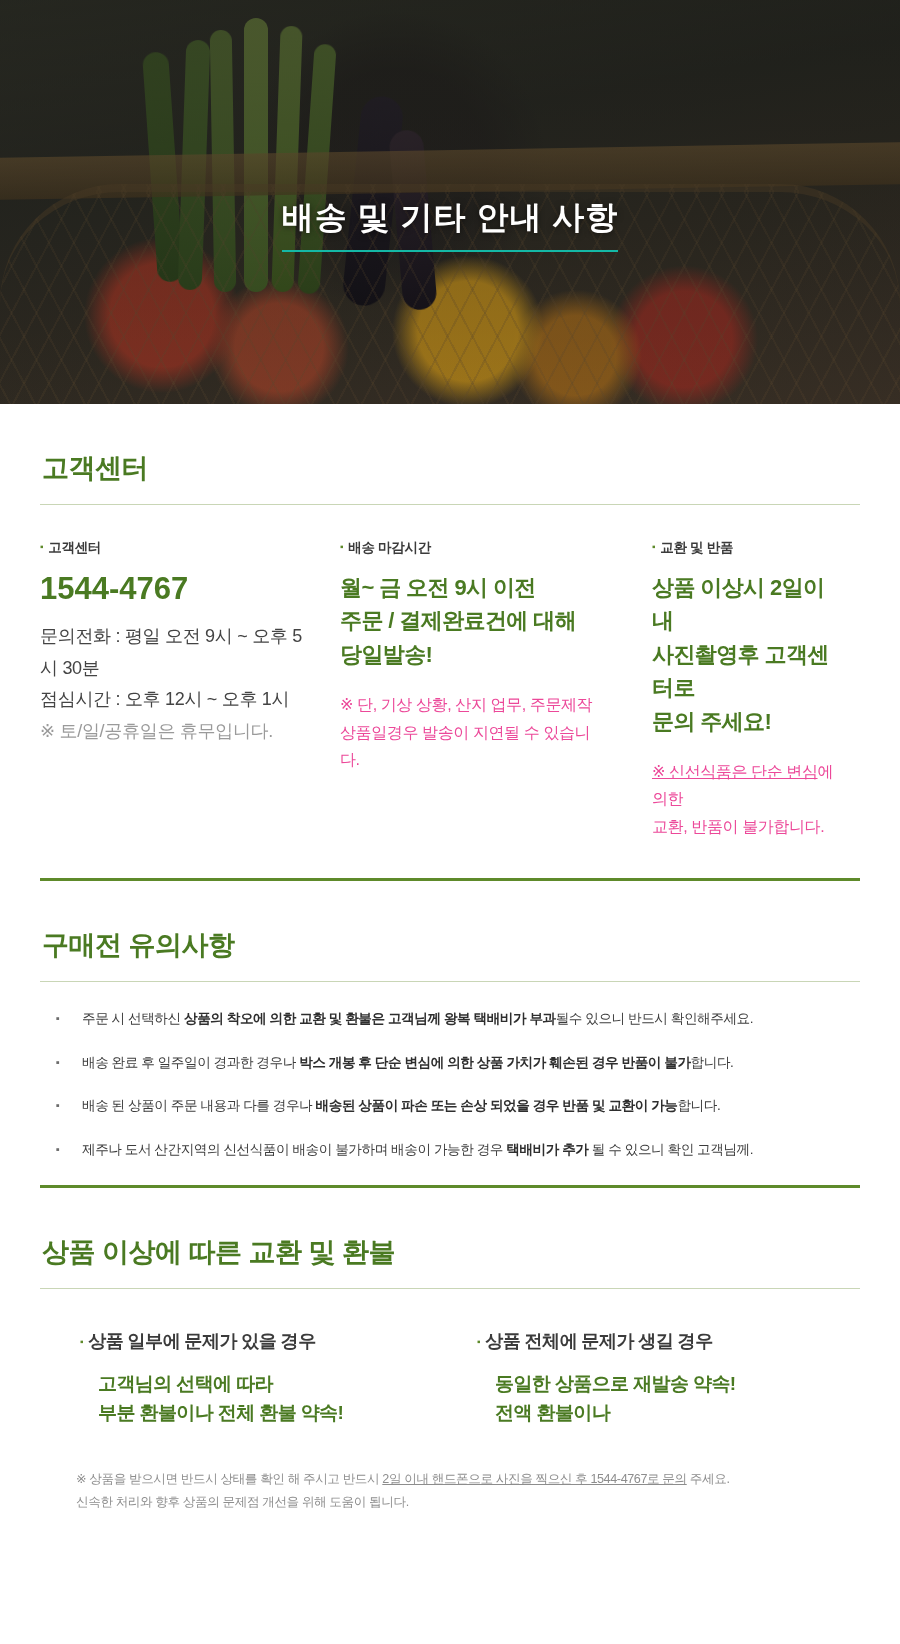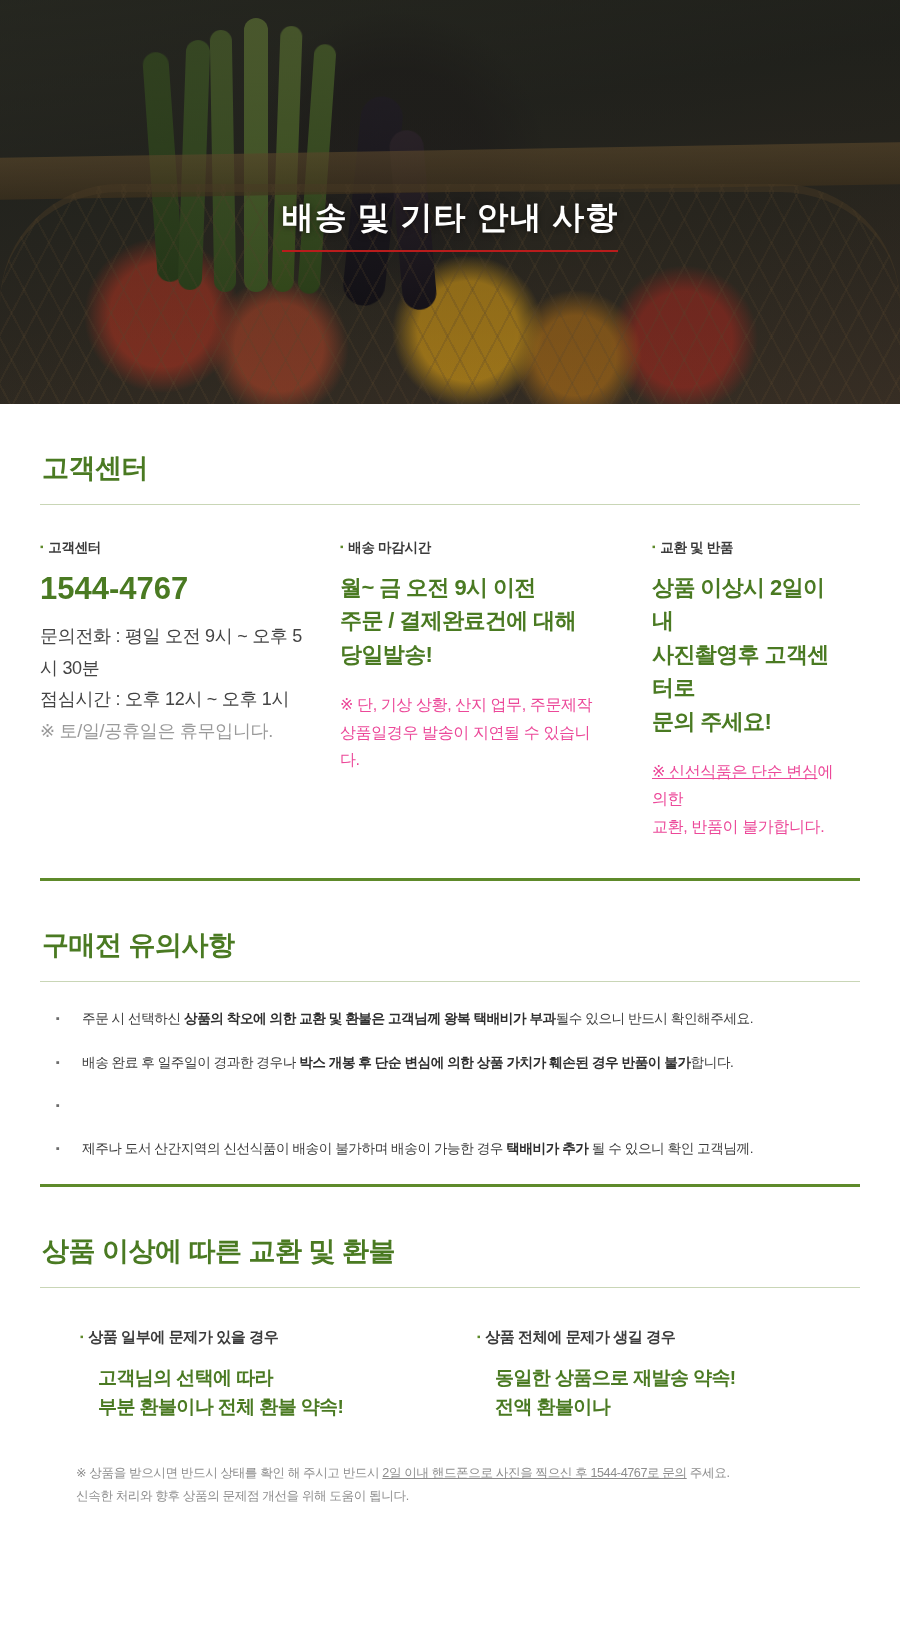--- a/index.html
+++ b/index.html
@@ -78,21 +78,21 @@
     left: 0; right: 0; top: 196px;
     text-align: center;
   }
   .hero-title {
     display: inline-block;
     color: #ffffff;
     font-size: 32px;
     font-weight: bold;
     letter-spacing: 1px;
     padding-bottom: 10px;
-    border-bottom: 2px solid #b91c1c;
+    border-bottom: 2px solid #14b8a6;
     text-shadow: 0 1px 6px rgba(0,0,0,.55);
   }
 
   
   .wrap { width: 860px; margin: 0 auto; padding: 0 20px; }
 
   .section { margin-top: 46px; }
   .section-title {
     font-size: 27px;
     font-weight: bold;
@@ -180,25 +180,26 @@
   .bullet-row b { font-weight: bold; color: #2e2e2e; }
 
   
   .refund-cols {
     display: flex;
     padding: 40px 0 14px 40px;
   }
   .refund-col { flex: 1 1 0; }
   .refund-col + .refund-col { padding-left: 14px; }
   .refund-head {
-    font-size: 15px;
+    font-size: 18px;
     font-weight: bold;
     color: #3b3b3b;
     margin-bottom: 16px;
     letter-spacing: -0.4px;
+    font-family: Liberation Serif, serif;
   }
   .refund-head::before {
     content: "▪";
     color: #5e8a2a;
     font-size: 10px;
     margin-right: 5px;
     vertical-align: 2px;
   }
   .refund-text {
     font-size: 19px;
@@ -301,20 +302,21 @@
         <span><span>주문 시 선택하신 </span><b>상품의 착오에 의한 교환 및 환불은 고객님께 왕복 택배비가 부과</b><span>될수 있으니 반드시 확인해주세요.</span></span>
       </div>
 
       <div class="bullet-row">
         <span class="bullet-dot">▪</span>
         <span><span>배송 완료 후 일주일이 경과한 경우나 </span><b>박스 개봉 후 단순 변심에 의한 상품 가치가 훼손된 경우 반품이 불가</b><span>합니다.</span></span>
       </div>
 
       <div class="bullet-row">
         <span class="bullet-dot">▪</span>
+        <span><span>배송 된 상품이 주문 내용과 다를 경우나 </span><b>배송된 상품이 파손 또는 손상 되었을 경우  반품 및 교환이 가능</b><span>합니다.</span></span>
       </div>
 
       <div class="bullet-row">
         <span class="bullet-dot">▪</span>
         <span><span>제주나 도서 산간지역의 신선식품이 배송이 불가하며 배송이 가능한 경우 </span><b>택배비가 추가</b><span> 될 수 있으니 확인 고객님께.</span></span>
       </div>
 
     </div>
     <hr class="rule-thick">
   </section>

